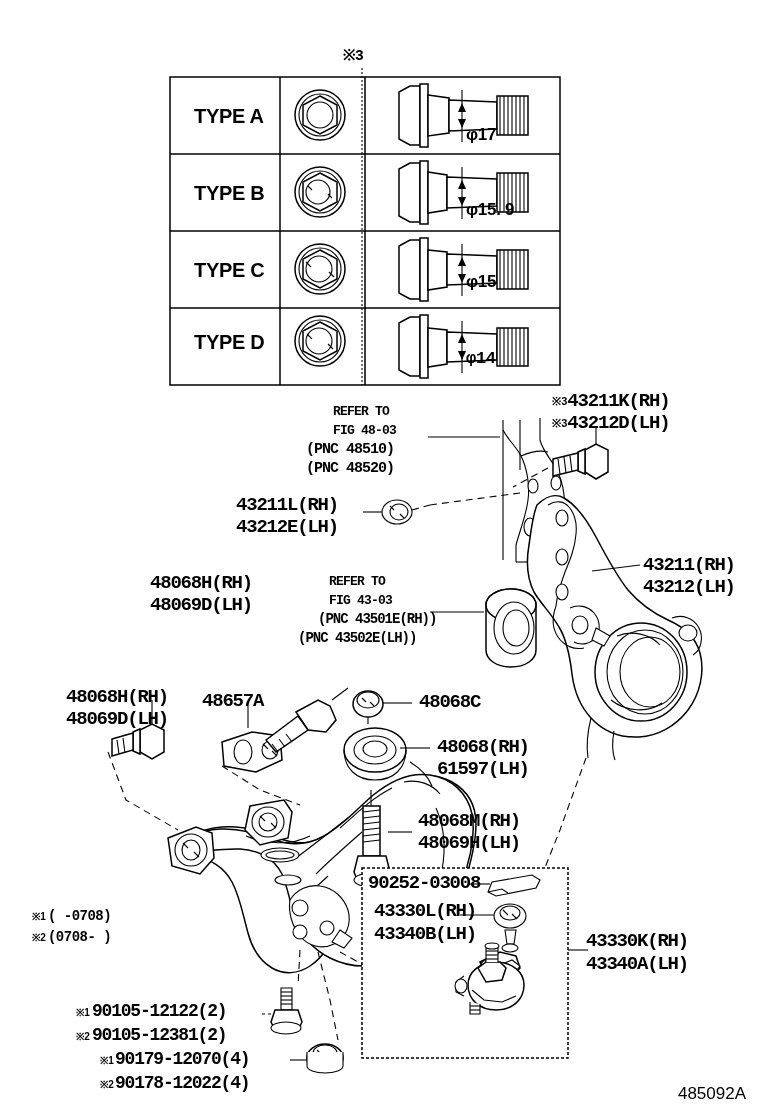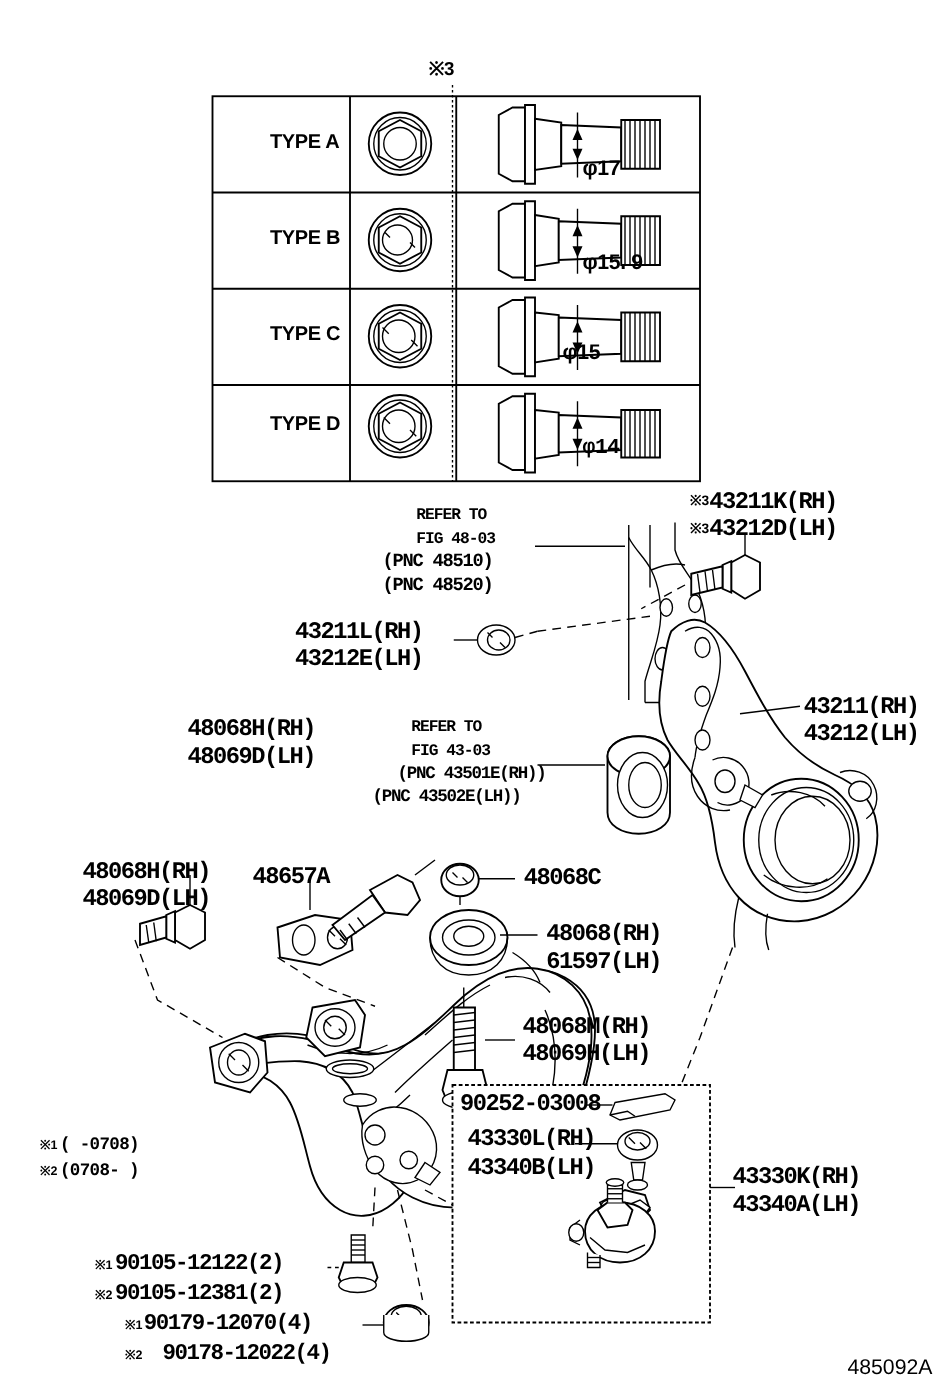--- a/index.html
+++ b/index.html
@@ -6,21 +6,21 @@
   body{width:760px;height:1112px;position:relative;overflow:hidden;
        font-family:"Liberation Sans",sans-serif;color:#000;}
   .lbl{position:absolute;font-weight:bold;white-space:pre;letter-spacing:-0.3px;}
   svg{position:absolute;top:0;left:0;}
   .ln{stroke:#000;fill:none;}
   .thin{stroke-width:1.1;}
   .med{stroke-width:1.5;}
   .dash{stroke-dasharray:7 5;}
   .fillw{fill:#fff;}
   .fillk{fill:#000;}
-  .tbl-txt{font-weight:bold;font-size:16px;font-family:"Liberation Sans",sans-serif;margin-left:22px;}
+  .tbl-txt{font-weight:bold;font-size:20px;font-family:"Liberation Sans",sans-serif;}
   .dim{font-weight:bold;font-size:17px;font-family:"Liberation Sans",sans-serif;}
   .pn{font-weight:bold;font-size:19px;font-family:"Liberation Mono",monospace;letter-spacing:-1.2px;}
   .pn2{font-weight:bold;font-size:18px;font-family:"Liberation Mono",monospace;letter-spacing:-1.2px;}
   .ref{font-weight:bold;font-size:13px;font-family:"Liberation Mono",monospace;letter-spacing:-0.8px;line-height:19px;margin-left:35px;}
   .refsub{font-weight:bold;font-size:15px;font-family:"Liberation Mono",monospace;letter-spacing:-1px;line-height:19px;}
   .note{font-weight:bold;font-size:14px;font-family:"Liberation Mono",monospace;letter-spacing:-0.5px;}
   .mk{font-size:11px;font-weight:bold;vertical-align:1px;}
   .mksm{font-size:10px;font-weight:bold;}
   .code{position:absolute;right:14px;bottom:8px;font-size:17px;font-family:"Liberation Sans",sans-serif;}
 </style>
@@ -424,21 +424,21 @@
 
 <div class="lbl" style="left:343px;top:44px;font-size:15px;font-weight:bold;font-family:'Liberation Sans',sans-serif;">※3</div>
 
 <div class="lbl tbl-txt" style="left:194px;top:105px;">TYPE A</div>
 <div class="lbl tbl-txt" style="left:194px;top:182px;">TYPE B</div>
 <div class="lbl tbl-txt" style="left:194px;top:259px;">TYPE C</div>
 <div class="lbl tbl-txt" style="left:194px;top:331px;">TYPE D</div>
 
 <div class="lbl dim" style="left:466px;top:125px;">φ17</div>
 <div class="lbl dim" style="left:466px;top:200px;">φ15. 9</div>
-<div class="lbl dim" style="left:450px;top:272px;">φ15</div>
+<div class="lbl dim" style="left:466px;top:272px;">φ15</div>
 <div class="lbl dim" style="left:466px;top:349px;font-family:Liberation Mono, monospace;">φ14</div>
 
 <div style="position:absolute;left:298px;top:402px;">
   <div class="ref">REFER TO</div>
   <div class="ref">FIG 48-03</div>
   <div class="refsub" style="margin-left:8px;">(PNC 48510)</div>
   <div class="refsub" style="margin-left:8px;">(PNC 48520)</div>
 </div>
 
 <div style="position:absolute;left:552px;top:390px;">
@@ -527,17 +527,17 @@
   </div>
 </div>
 
 <div style="position:absolute;left:100px;top:1048px;line-height:23px;">
   <div style="display:flex;align-items:baseline;">
     <span class="mksm">※1</span>
     <span class="pn2" style="margin-left:1px;">90179-12070(4)</span>
   </div>
   <div style="display:flex;align-items:baseline;">
     <span class="mksm">※2</span>
-    <span class="pn2" style="margin-left:16px;">90178-12022(4)</span>
+    <span class="pn2" style="margin-left:1px;">90178-12022(4)</span>
   </div>
 </div>
 
 <div class="code">485092A</div>
 
 </body></html>

